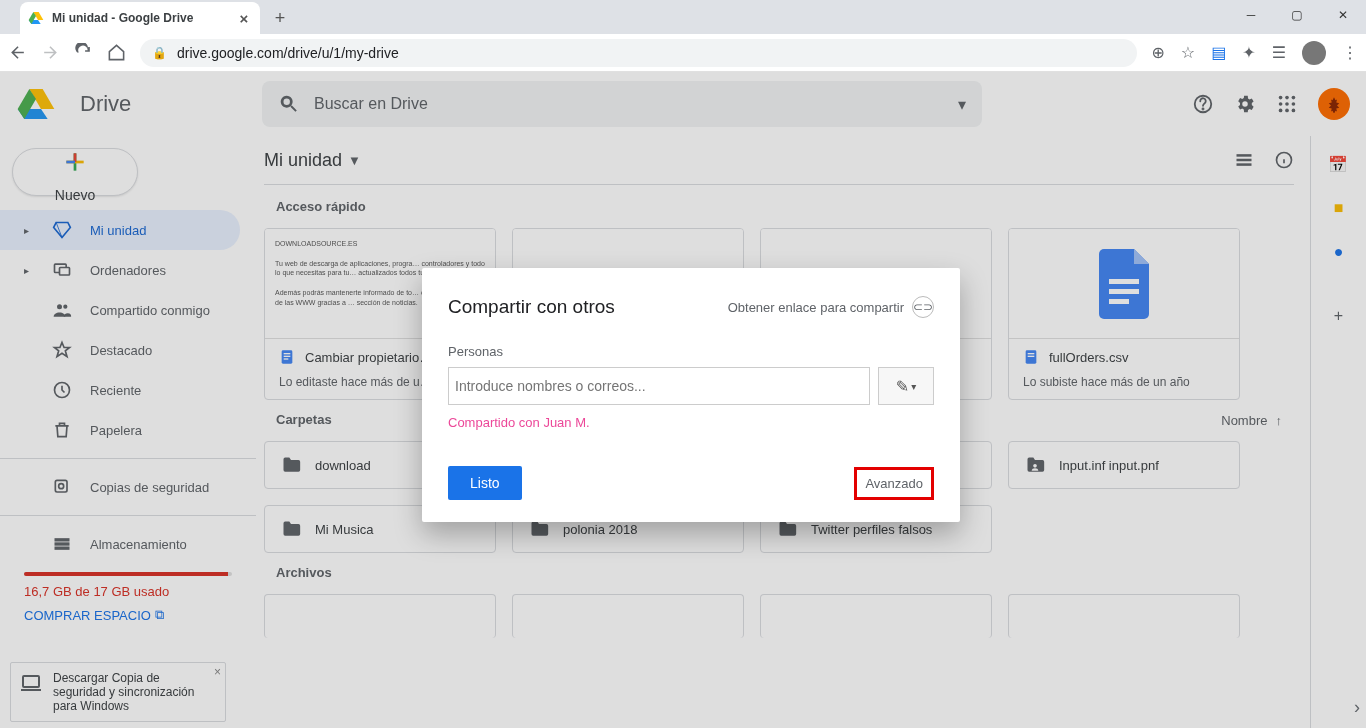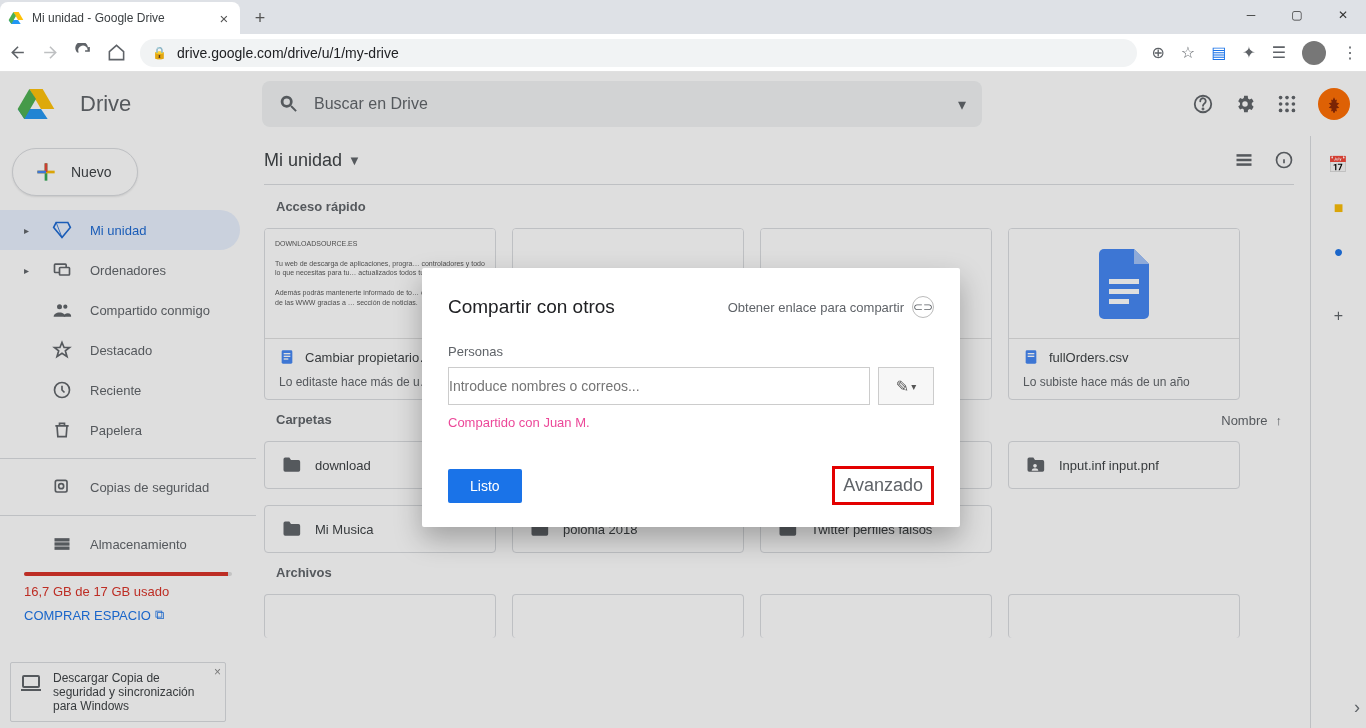--- a/index.html
+++ b/index.html
@@ -1,20 +1,20 @@
 <!DOCTYPE html>
 <html><head>
 <meta charset="utf-8">
 <style>
 * { box-sizing: border-box; margin: 0; padding: 0; font-family: Arial, "Segoe UI", sans-serif; }
 body { width: 1366px; height: 728px; overflow: hidden; background: #fff; position: relative; }
 
 
 .titlebar { height: 34px; background: #dee1e6; display: flex; align-items: flex-end; position: relative; }
-.tab { height: 32px; background: #fff; border-radius: 8px 8px 0 0; margin-left: 0; display: flex; align-items: center; padding: 0 8px; width: 240px; font-size: 12px; color: #3c4043; gap: 8px; }
+.tab { height: 32px; background: #fff; border-radius: 8px 8px 0 0; margin-left: 20px; display: flex; align-items: center; padding: 0 8px; width: 240px; font-size: 12px; color: #3c4043; gap: 8px; font-weight: bold; }
 .tab .favicon { width: 16px; height: 16px; }
 .tab .title { flex: 1; white-space: nowrap; overflow: hidden; text-overflow: ellipsis; }
 .tab .close { width: 16px; height: 16px; display:flex;align-items:center;justify-content:center;color:#555;font-size:15px; }
 .new-tab { width: 28px; height: 28px; display: flex; align-items: center; justify-content: center; color:#555; font-size:18px; margin-left:6px; margin-bottom:2px; }
 .win-controls { position: absolute; right: 0; top: 0; height: 30px; display: flex; }
 .win-controls div { width: 46px; display:flex;align-items:center;justify-content:center; color:#333; font-size:12px; }
 
 .toolbar { height: 38px; background: #fff; display: flex; align-items: center; gap: 14px; padding: 0 8px; border-bottom: 1px solid #e0e0e0; }
 .toolbar .nav svg, .toolbar .nav-btn { width:19px; height:19px; color:#5f6368; }
 .addr { flex:1; height:28px; background:#f1f3f4; border-radius:14px; display:flex; align-items:center; padding:0 12px; gap:10px; font-size:14px; color:#202124; }
@@ -26,21 +26,21 @@
 .drive-logo { display:flex;align-items:center;gap:24px;width:238px; }
 .drive-logo-text { font-size:22px; color:#5f6368; }
 .search { flex:1; max-width:720px; height:46px; background:#f1f3f4; border-radius:8px; display:flex;align-items:center;padding:0 16px;color:#5f6368;font-size:16px;gap:14px; }
 .search .caret { margin-left:auto; }
 .hdr-icons { margin-left:auto; display:flex;align-items:center;gap:20px;color:#5f6368; }
 .hdr-avatar { width:32px;height:32px;border-radius:50%;background:#ff6d00;display:flex;align-items:center;justify-content:center;color:#fff;font-weight:bold; }
 
 .body-row { display:flex; height: calc(100% - 64px); }
 
 .sidebar { width:256px; padding:8px 0; }
-.new-btn { margin:4px 0 14px 12px; height:48px;width:126px;border:1px solid #dadce0;border-radius:24px;display:flex;align-items:center;gap:12px;padding:0 20px;font-size:14px;color:#3c4043;background:#fff;box-shadow:0 1px 2px rgba(0,0,0,0.1); }
+.new-btn { margin:4px 0 14px 12px; height:48px;width:126px;border:1px solid #dadce0;border-radius:24px;display:flex;align-items:center;gap:12px;padding:0 20px;font-size:14px;color:#3c4043;background:#fff;box-shadow:0 1px 2px rgba(0,0,0,0.1);flex-direction:column; }
 .side-item { height:40px;display:flex;align-items:center;gap:18px;padding:0 12px 0 24px;font-size:13px;color:#5f6368;border-radius:0 20px 20px 0;margin-right:16px; }
 .side-item.indent { padding-left:24px; }
 .side-item.active { background:#e8f0fe; color:#1967d2; }
 .side-item.active svg { color:#1967d2; }
 .side-item .exp { width:10px;font-size:10px;color:#5f6368; }
 .side-item svg { width:20px; height:20px; color:#5f6368; }
 .side-sep { height:1px;background:#dadce0;margin:8px 0; }
 .storage { padding: 0 24px; font-size:13px;color:#5f6368; }
 .storage-bar { height:4px;background:#e0e0e0;border-radius:2px;margin-top:8px;overflow:hidden; }
 .storage-bar-fill { height:100%;background:#d93025;width:98%; }
@@ -72,26 +72,26 @@
 
 .dim { position:absolute;inset:72px 0 0 0;background:rgba(32,33,36,0.15); }
 
 
 .dialog { position:absolute; left:422px; top:268px; width:538px; background:#fff; border-radius:2px; box-shadow:0 12px 28px rgba(0,0,0,0.28); padding:28px 26px 22px; }
 .dlg-head { display:flex;align-items:center;justify-content:space-between;color:#202124;font-size:19px;margin-bottom:26px; }
 .dlg-link { font-size:13px;color:#5f6368;display:flex;align-items:center;gap:8px; }
 .dlg-link-icon { width:22px;height:22px;border:1px solid #bbb;border-radius:50%;display:flex;align-items:center;justify-content:center;font-size:12px; }
 .dlg-label { font-size:13px;color:#5f6368;margin-bottom:8px; }
 .dlg-input-row { display:flex;gap:8px;margin-bottom:10px; }
-.dlg-input { flex:1;height:38px;border:1px solid #ccc;padding:0 0;font-size:14px;color:#555; }
+.dlg-input { flex:1;height:38px;border:1px solid #ccc;padding:0 6px;font-size:14px;color:#555; }
 .perm-btn { width:56px;height:38px;border:1px solid #ccc;background:#f7f7f7;display:flex;align-items:center;justify-content:center;gap:2px;color:#555; }
 .shared-with { font-size:13px;color:#ec4899; }
 .dlg-actions { display:flex;align-items:center;justify-content:space-between;margin-top:36px; }
 .done-btn { background:#1a73e8;color:#fff;border:none;height:34px;padding:0 22px;font-size:14px;border-radius:2px; }
-.adv-btn { border:3px solid #e30000;padding:6px 8px;font-size:18px;color:#5f6368;background:#fff; }
+.adv-btn { border:3px solid #e30000;padding:6px 8px;font-size:13px;color:#5f6368;background:#fff; }
 
 .rail-caret { position:absolute;right:6px;bottom:10px;color:#5f6368;font-size:18px; }
 
 svg { display:block; }
 </style>
 </head>
 <body>
 
 <div class="titlebar">
   <div class="tab">

